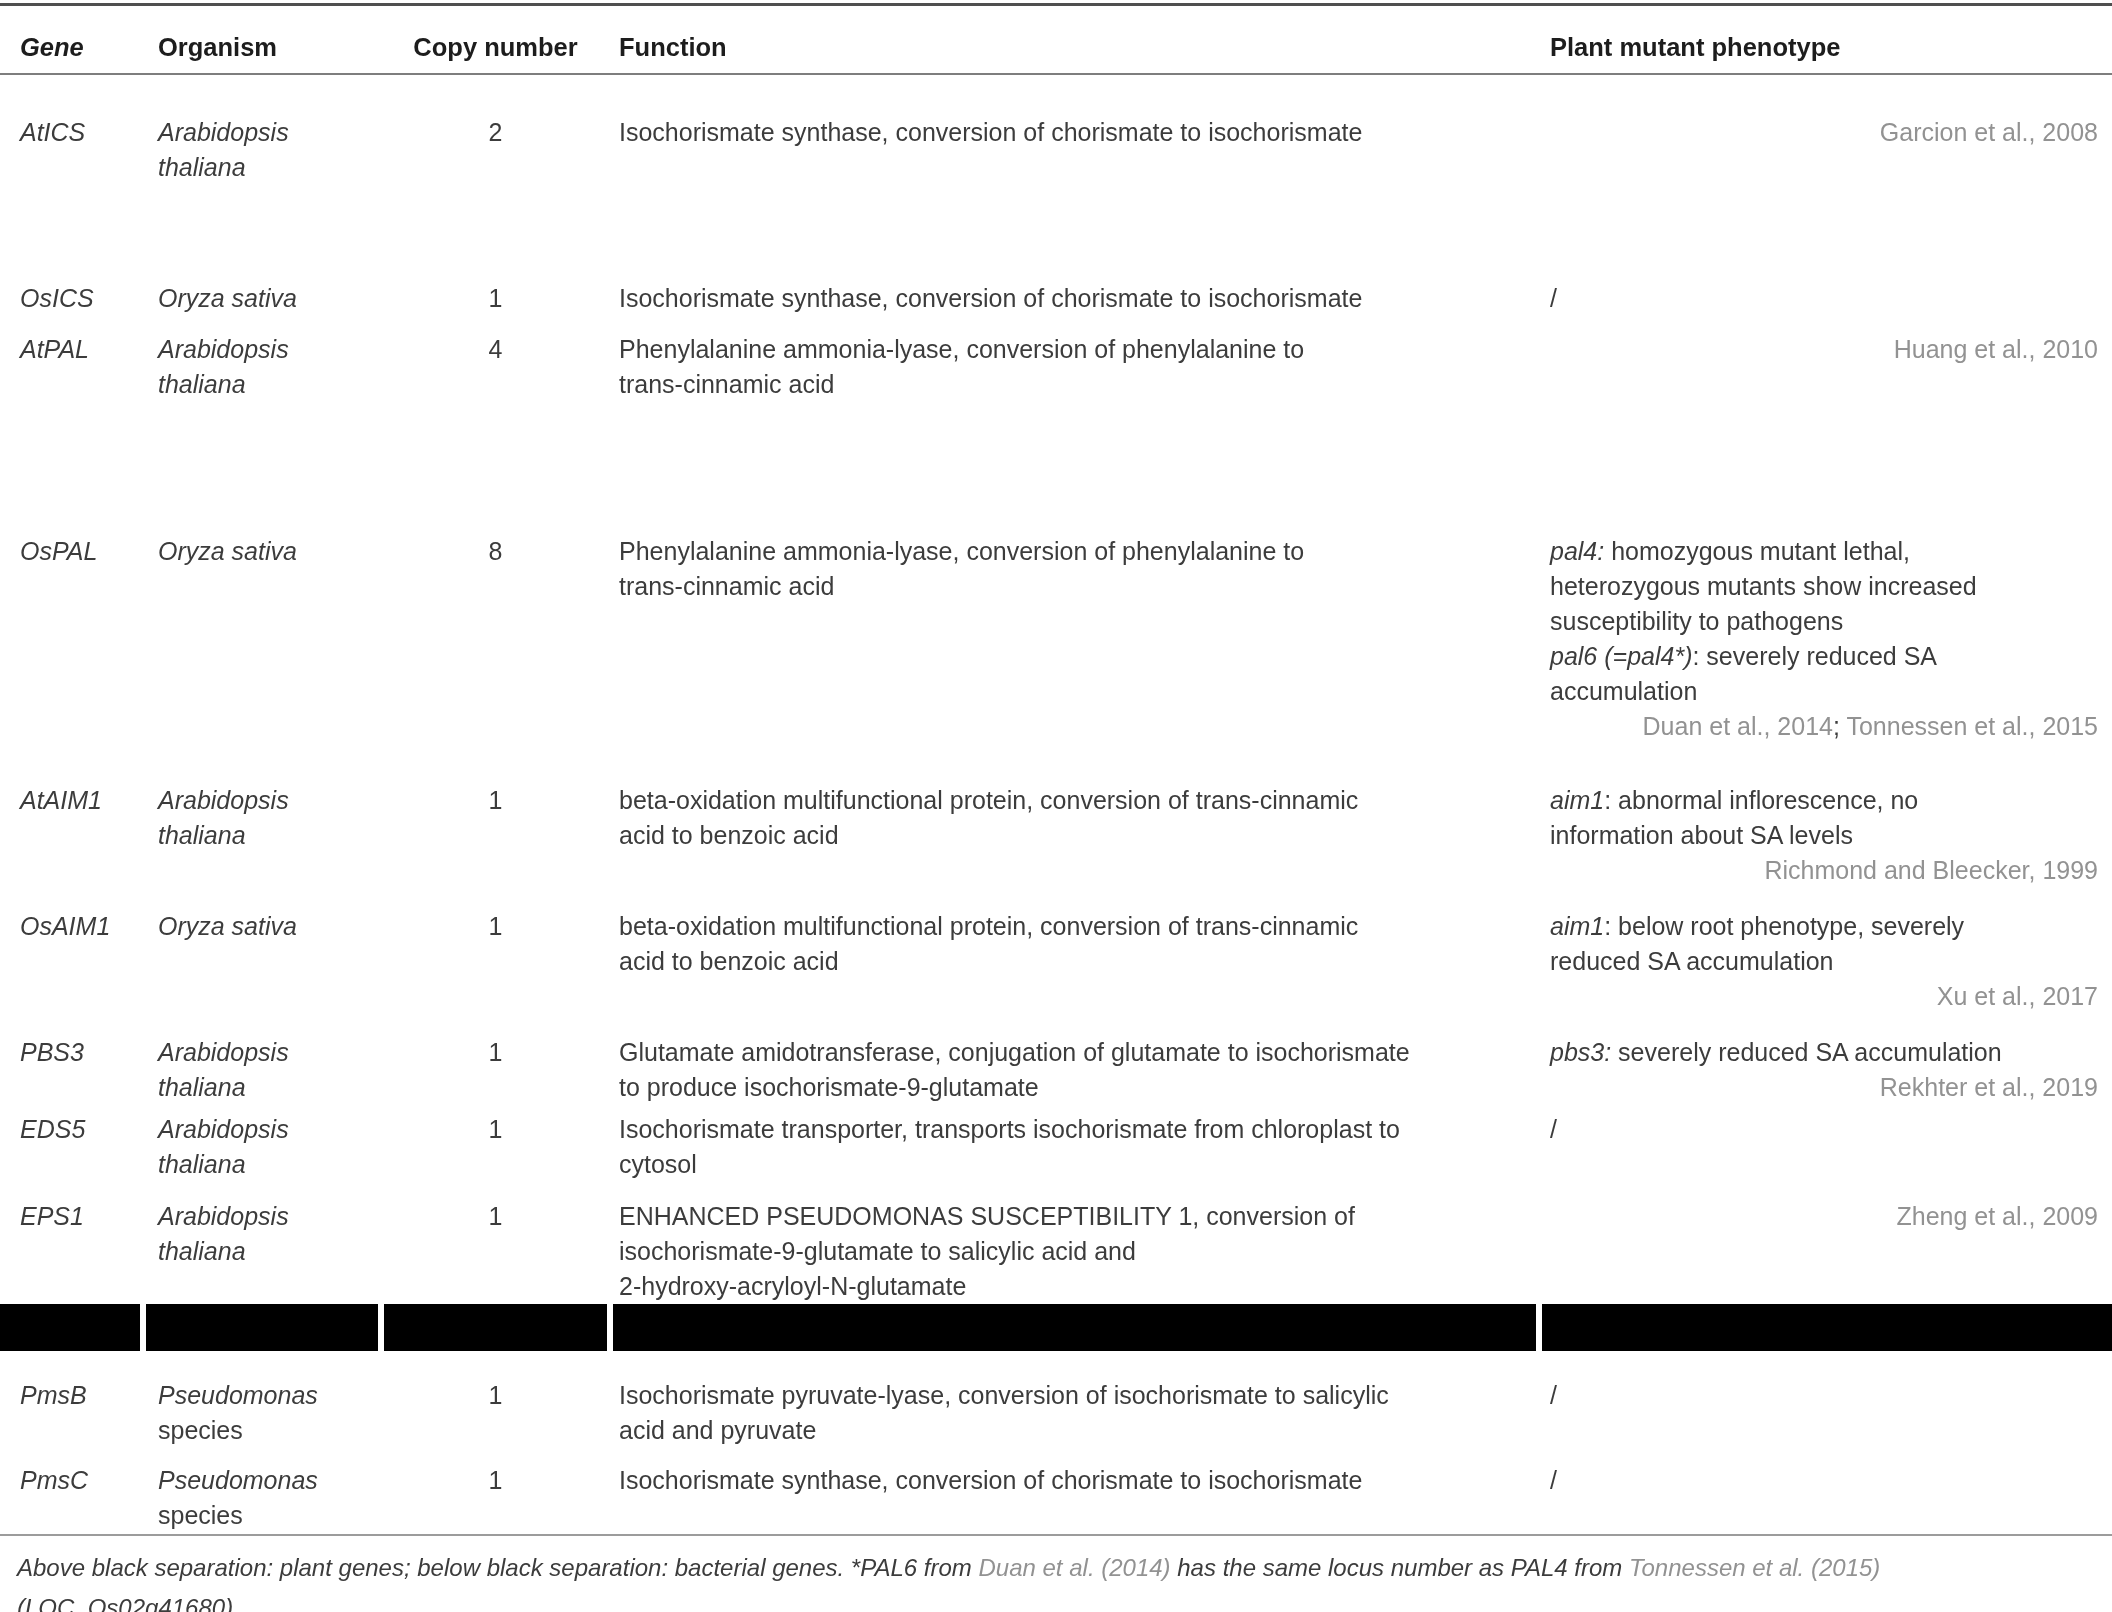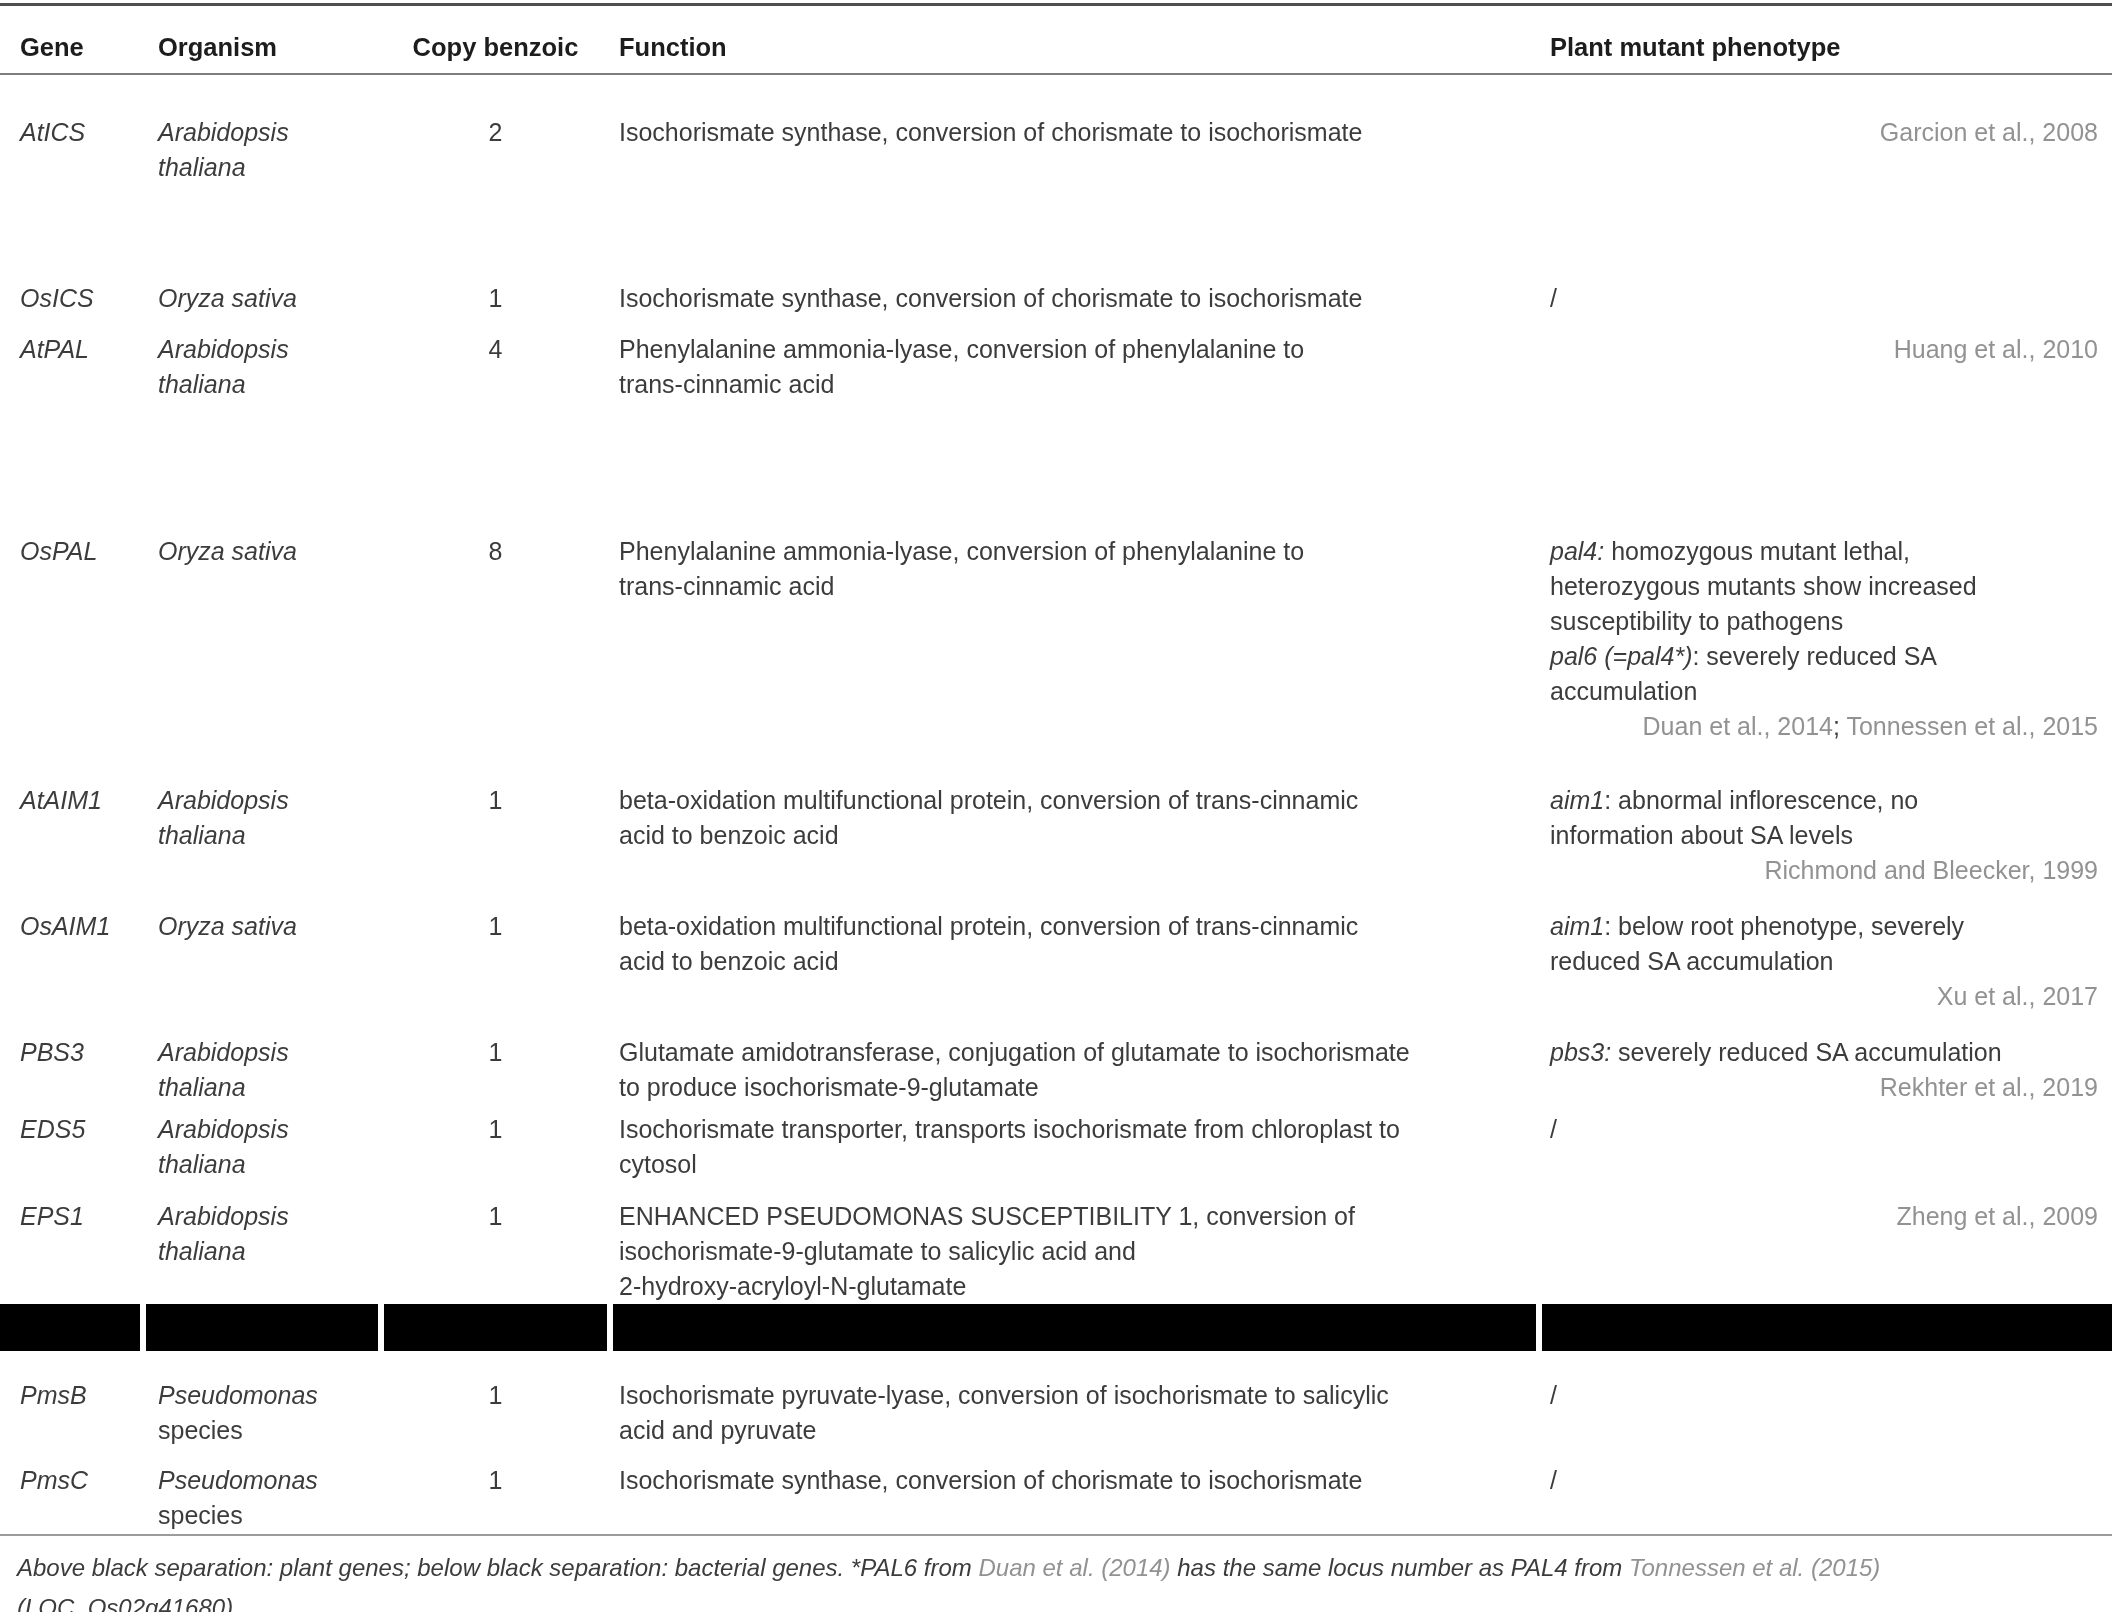--- a/index.html
+++ b/index.html
@@ -24,21 +24,21 @@
     line-height:35px;
     vertical-align:top;
   }
   .th{
     font-weight:bold;
     font-size:25.5px;
     color:#1d1d1d;
     padding-top:24px;
   }
   .tr-header{min-height:67px;}
-  .col-gene{padding-left:20px;}
+  .col-gene{padding-left:20px;font-style:italic;}
   .col-org{padding-left:12px;}
   .col-copy{text-align:center;}
   .col-func{padding-left:6px;padding-right:26px;}
   .col-phen{padding-left:8px;padding-right:14px;}
   .gene-name{font-style:italic;}
   .cite-line{display:block;text-align:right;}
   .seg-i{font-style:italic;}
   .seg-n{font-style:normal;color:#3c3c3c;}
   .seg-c{color:#929292;}
   .tr-first .td{padding-top:40px;}
@@ -57,21 +57,21 @@
 </style>
 </head>
 <body>
 
 <div class="table-wrap">
   <div class="rule-top"></div>
 
   <div class="tr tr-header">
     <div class="td th col-gene">Gene</div>
     <div class="td th col-org">Organism</div>
-    <div class="td th col-copy">Copy benzoic</div>
+    <div class="td th col-copy">Copy number</div>
     <div class="td th col-func">Function</div>
     <div class="td th col-phen">Plant mutant phenotype</div>
   </div>
 
   <div class="rule-mid"></div>
 
   <div class="tr tr-first" style="min-height:199px">
     <div class="td col-gene gene-name">AtICS</div>
     <div class="td col-org"><span class="seg-i">Arabidopsis</span><br><span class="seg-i">thaliana</span></div>
     <div class="td col-copy">2</div>

